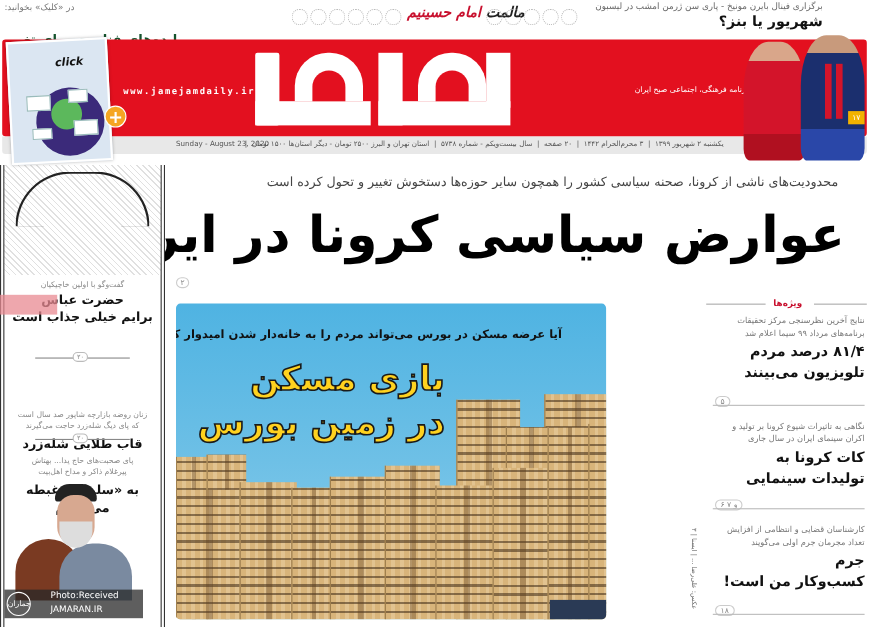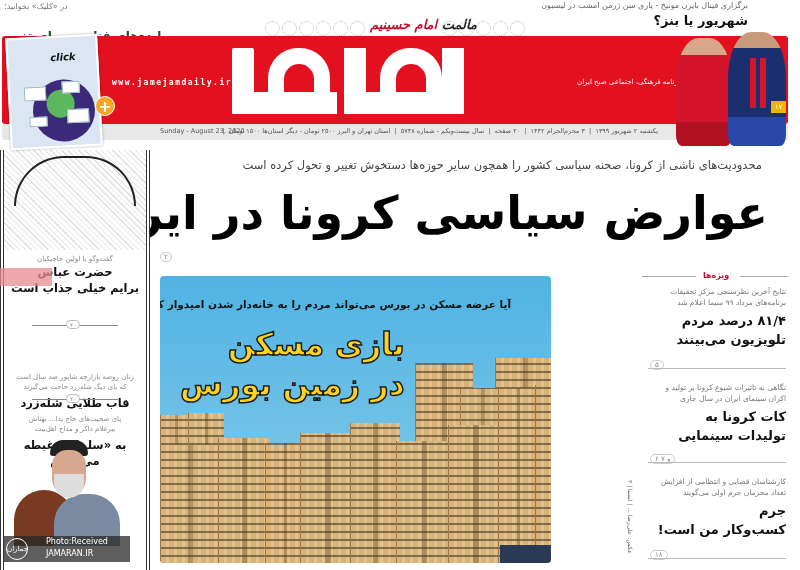--- a/index.html
+++ b/index.html
@@ -4,21 +4,21 @@
 <style>
   * { box-sizing: border-box; margin: 0; padding: 0; }
   html, body { width: 800px; height: 570px; overflow: hidden; background: #ffffff; }
   body { font-family: "DejaVu Sans", sans-serif; position: relative; direction: rtl; color: #111; }
 
   
   .top-strip { position: absolute; top: 0; left: 0; width: 800px; height: 34px; }
   .top-left { position: absolute; left: 4px; top: 2px; width: 160px; text-align: left; direction: rtl; }
   .top-left .kicker { font-size: 8px; color: #777; display: block; text-align: left; }
   .top-left .title { font-size: 12px; font-weight: bold; color: #14532d; display: block; text-align: left; margin-top: 18px; }
-  .top-mid { position: absolute; left: 265px; top: 15px; width: 260px; height: 28px; text-align: center; }
+  .top-mid { position: absolute; left: 265px; top: 2px; width: 260px; height: 28px; text-align: center; }
   .motif { position: absolute; top: 6px; height: 18px; width: 100px; display: flex; gap: 2px; }
   .motif span { width: 15px; height: 15px; border: 1.5px dotted #bbb; border-radius: 50%; display: inline-block; }
   .motif.left { left: 0; }
   .motif.right { left: 160px; }
   .mahfel { position: absolute; left: 105px; top: 2px; font-size: 13px; font-weight: bold; color: #222; font-style: italic; white-space: nowrap; }
   .mahfel .red { color: #c8102e; }
   .top-right { position: absolute; right: 52px; top: 1px; width: 240px; text-align: right; }
   .top-right .kicker { font-size: 8px; color: #666; display: block; }
   .top-right .title { font-size: 13px; font-weight: bold; display: block; margin-top: 3px; }
 

